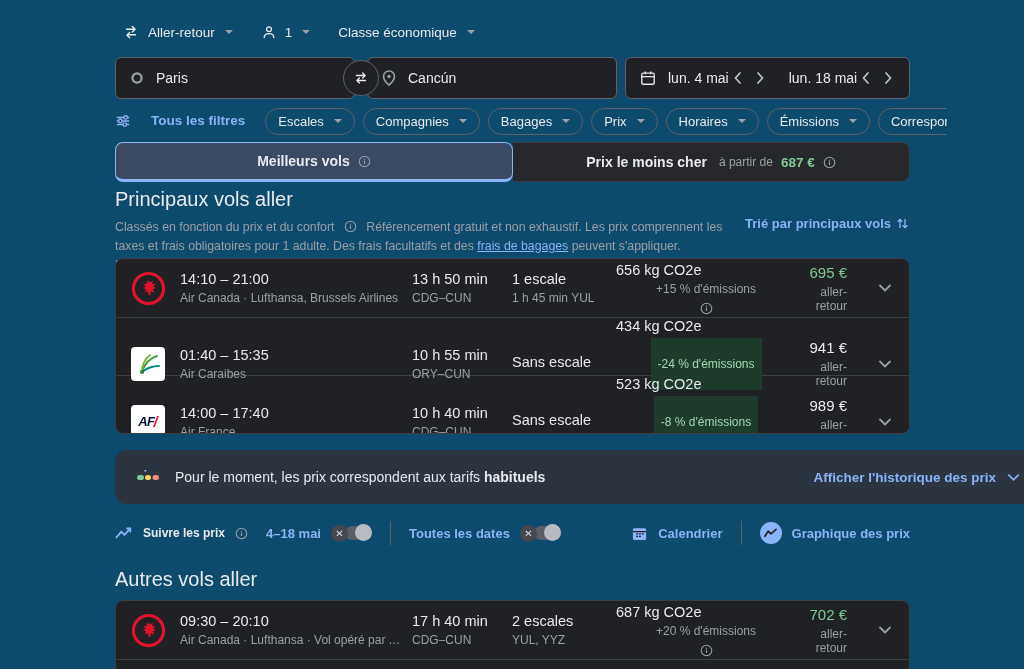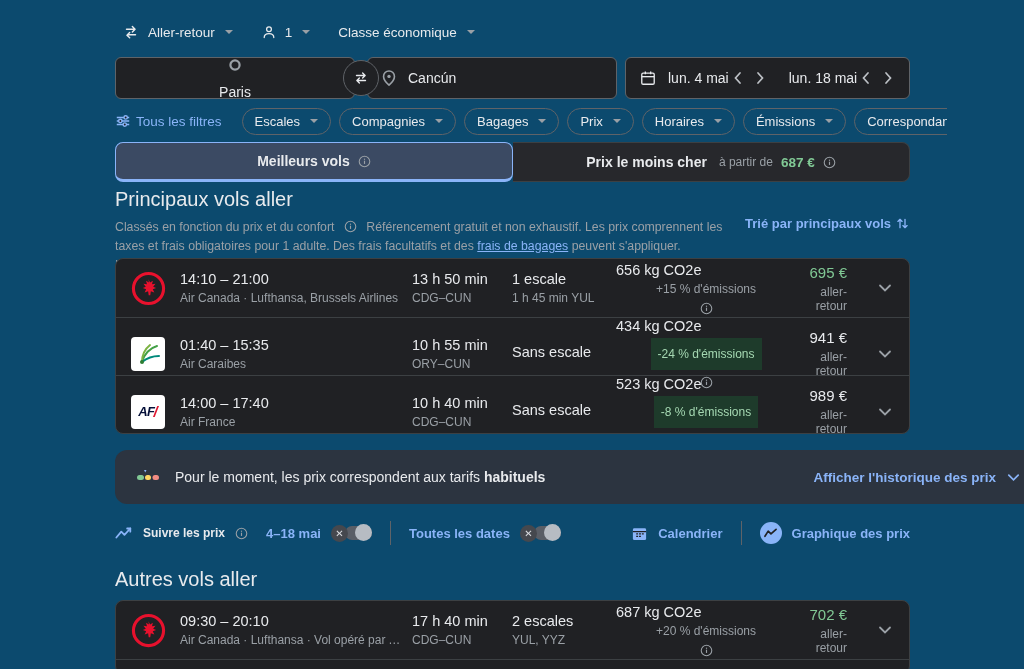--- a/index.html
+++ b/index.html
@@ -11,30 +11,30 @@
   }
   
   .top-controls { position:absolute; top:18px; left:122px; display:flex; align-items:center; gap:28px; height:28px; }
   .tc-item { display:flex; align-items:center; gap:8px; font-size:13.5px; color:#e8eaed; cursor:pointer; }
   .caret { width:0; height:0; border-left:4px solid transparent; border-right:4px solid transparent; border-top:4.5px solid #9aa0a6; display:inline-block; margin-left:2px; }
   .ic { display:inline-flex; align-items:center; justify-content:center; }
   
   .search-row { position:absolute; top:57px; left:115px; width:795px; height:42px; }
   .field-group { position:absolute; left:0; top:0; width:502px; height:42px; }
   .field { position:absolute; top:0; height:42px; border:1px solid #5f6368; border-radius:6px; display:flex; align-items:center; padding:0 14px; gap:12px; font-size:14px; color:#e8eaed; background:#202124; }
-  .field.origin { left:0; width:240px;flex-direction:column; }
+  .field.origin { left:0; width:240px; }
   .field.dest { left:252px; width:250px; }
   .swap-btn { position:absolute; left:228px; top:3px; width:36px; height:36px; border-radius:50%; background:#202124; border:1px solid #5f6368; display:flex; align-items:center; justify-content:center; z-index:2; cursor:pointer; }
   .dates-field { position:absolute; left:510px; top:0; width:285px; height:42px; border:1px solid #5f6368; border-radius:6px; display:flex; align-items:center; padding:0 10px 0 14px; font-size:14px; background:#202124; }
   .dates-field .date-txt { color:#e8eaed; white-space:nowrap; }
   .dates-field .nav { display:flex; align-items:center; gap:4px; margin:0 4px; }
   .vdiv { width:1px; height:24px; background:#5f6368; margin:0 8px; }
   
   .filters-row { position:absolute; top:106px; left:115px; width:832px; height:30px; display:flex; align-items:center; gap:12px; overflow:hidden; }
-  .all-filters { display:flex; align-items:flex-end; gap:5px; color:#8ab4f8; font-size:13.5px; font-weight:normal; margin-right:8px; white-space:nowrap; cursor:pointer; }
+  .all-filters { display:flex; align-items:flex-start; gap:20px; color:#8ab4f8; font-size:13.5px; font-weight:bold; margin-right:8px; white-space:nowrap; cursor:pointer; }
   .chip { flex:0 0 auto; display:flex; align-items:center; gap:8px; height:27px; border:1px solid #5f6368; border-radius:14px; padding:0 12px; font-size:13px; color:#e8eaed; cursor:pointer; white-space:nowrap; }
   
   .tabs { position:absolute; top:142px; left:115px; width:795px; height:40px; display:flex; }
   .tab { flex:1; display:flex; align-items:center; justify-content:center; gap:8px; font-size:14px; cursor:pointer; }
   .tab.selected { background:#3b4a63; border:1px solid #8ab4f8; border-bottom:3px solid #8ab4f8; border-radius:8px; font-weight:bold; color:#e8eaed; }
   .tab.other { background:#27282c; border:1px solid #3c4043; border-left:none; border-radius:0 8px 8px 0; font-weight:bold; }
   .tab .sub-note { font-size:12px; color:#9aa0a6; font-weight:normal; margin-left:4px; }
   .tab .price-green { color:#81c995; font-weight:bold; font-size:13.5px; }
   
   .sec1 { position:absolute; top:188px; left:115px; width:795px; }
@@ -47,21 +47,21 @@
   .flight-list.best { top:258px; }
   .flight-list.other { top:600px; }
   .flight-row { display:grid; grid-template-columns:64px 232px 100px 104px 180px 1fr 48px; align-items:center; height:58px; cursor:pointer; }
   .flight-row + .flight-row, .row-stub { border-top:1px solid #3c4043; }
   .row-stub { height:14px; }
   .logo-cell { display:flex; justify-content:center; }
   .main-txt { font-size:14.5px; color:#e8eaed; }
   .sub-txt { font-size:12px; color:#9aa0a6; margin-top:4px; white-space:nowrap; overflow:hidden; text-overflow:ellipsis; max-width:225px; }
   .emissions-line { display:flex; align-items:center; gap:6px; margin-top:4px;flex-direction:column; }
   .emissions-text { font-size:12px; color:#9aa0a6; }
-  .emission-badge .emissions-text { background:#1e3b2b; color:#a5d8b2; padding:9px 7px; border-radius:0; }
+  .emission-badge .emissions-text { background:#1e3b2b; color:#a5d8b2; padding:19px 7px; border-radius:0; }
   .price-cell { text-align:right; padding-right:14px; }
   .price { font-size:15px; font-weight:500; color:#e8eaed; }
   .price-green-row .price { color:#81c995; }
   .fare { font-size:12px; color:#9aa0a6; margin-top:4px; }
   .chevron-cell { display:flex; justify-content:center; }
   
   .logo-box { width:35px; height:35px; display:flex; align-items:center; justify-content:center; }
   .logo-white { width:34px; height:34px; background:#fff; border-radius:4px; display:flex; align-items:center; justify-content:center; }
   .af-text { font-style:italic; font-weight:bold; font-size:13px; color:#051039; letter-spacing:-0.5px; }
   .af-slash { color:#e11931; font-weight:bold; font-style:italic; font-size:15px; margin-left:-1px; }

